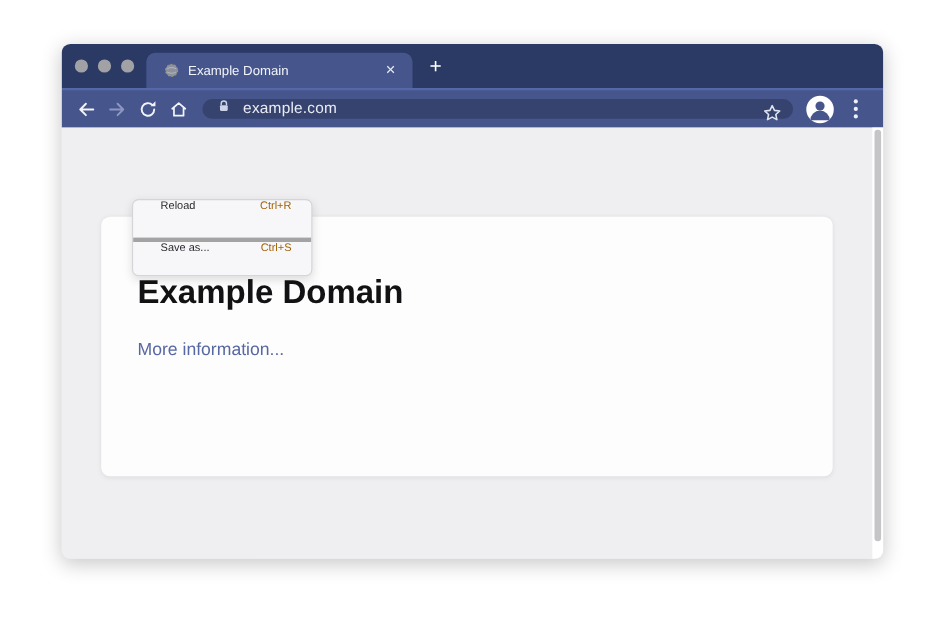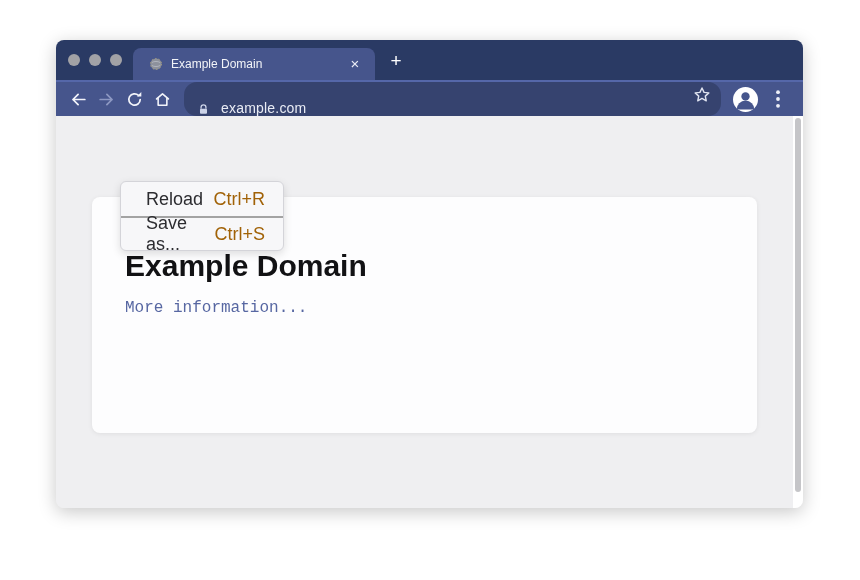--- a/index.html
+++ b/index.html
@@ -39,23 +39,23 @@
   
   .toolbar {
     height: 36px; background: #46558c;
     box-shadow: inset 0 2px 0 #5567a9;
     display: flex; align-items: center; padding: 2px 14px 0 8px;
   }
   .nav-btn { width: 28px; height: 28px; display: flex; align-items: center; justify-content: center; flex: 0 0 auto; }
   .nav-btn svg { width: 19px; height: 19px; }
 
   .address-bar {
-    position: relative; flex: 1; height: 34px; margin-left: 8px;
+    position: relative; flex: 1; height: 18px; margin-left: 8px;
     background: #36436f; border-radius: 13px;
-    display: flex; align-items: flex-end; padding: 0 34px 0 13px;
+    display: flex; align-items: flex-start; padding: 0 34px 0 13px;
   }
   .lock-icon svg { width: 13px; height: 13px; display: block; }
   .url-text { margin-left: 11px; font-size: 14px; font-weight: 500; color: #e9ecf5; letter-spacing: 0.2px; }
   .star-btn { position: absolute; right: 9px; top: 3px; width: 20px; height: 20px; }
   .star-btn svg { width: 20px; height: 20px; }
 
   .avatar-btn {
     width: 25px; height: 25px; margin-left: 12px; border-radius: 50%;
     background: #ffffff; overflow: hidden; flex: 0 0 auto;
   }
@@ -69,34 +69,34 @@
   .scrollbar-thumb { position: absolute; right: 2px; top: 2px; width: 6px; height: 374px; background: #c5c5c8; border-radius: 3px; }
 
   .page-card {
     position: absolute; left: 36px; top: 81px; width: 665px; height: 236px;
     background: #fdfdfe; border-radius: 8px;
     box-shadow: 0 1px 5px rgba(0,0,0,0.07);
     padding: 52px 40px 0 33px;
   }
   .page-heading { font-size: 30px; line-height: 1.15; font-weight: bold; color: #121214; }
   .page-paragraph { margin-top: 28px; max-width: 586px; font-size: 15.5px; line-height: 1.38; color: #3b3b40; }
-  .page-link { display: inline-block; margin-top: 15px; font-size: 16px; color: #5767a2; text-decoration: none; font-family: Liberation Mono, monospace; }
+  .page-link { display: inline-block; margin-top: 26px; font-size: 16px; color: #5767a2; text-decoration: none; }
 
   
   .context-menu {
     position: absolute; left: 64px; top: 65px; width: 164px;
     background: #f7f7f9; border: 1px solid #d4d4d9; border-radius: 6px;
     box-shadow: 0 3px 9px rgba(0,0,0,0.13);
     overflow: hidden; z-index: 5;
   }
   .context-menu-item {
-    height: 34px; display: flex; align-items: center; justify-content: space-between;
-    padding: 0 18px 0 25px; font-size: 18px;
-  }
-  .context-menu-item + .context-menu-item { border-top: 2px solid #a3a3a3; }
+    height: 34px; display: flex; justify-content: space-between;
+    padding: 0 18px 0 25px; font-size: 10px;
+  }
+  .context-menu-item + .context-menu-item { border-top: 4px solid #a3a3a3; }
   .menu-item-label { color: #2c2c30; }
   .menu-item-shortcut { color: #a16207; }
 </style>
 </head>
 <body>
 
 <div class="browser-window">
 
   <div class="titlebar">
     <div class="traffic-lights">

